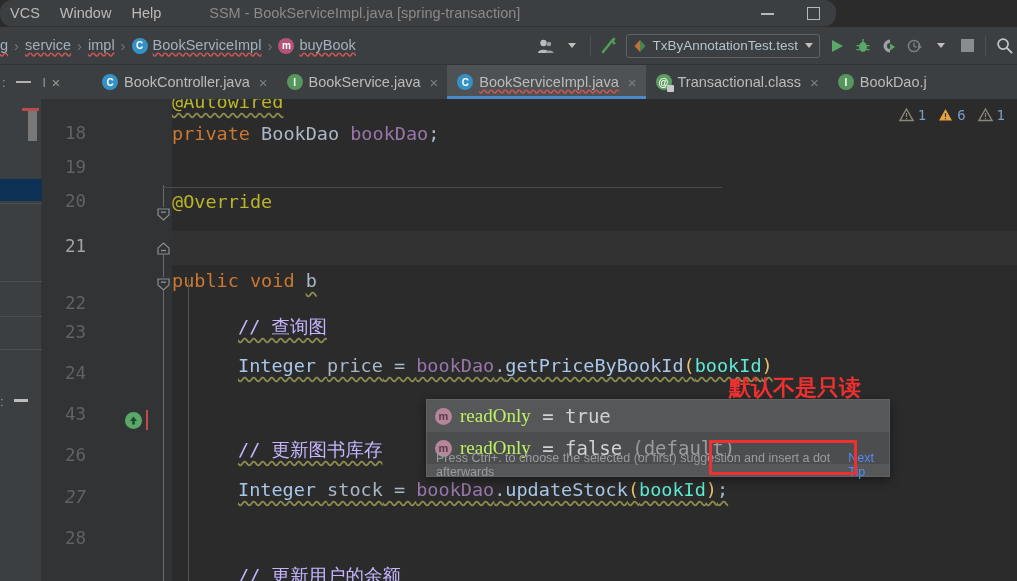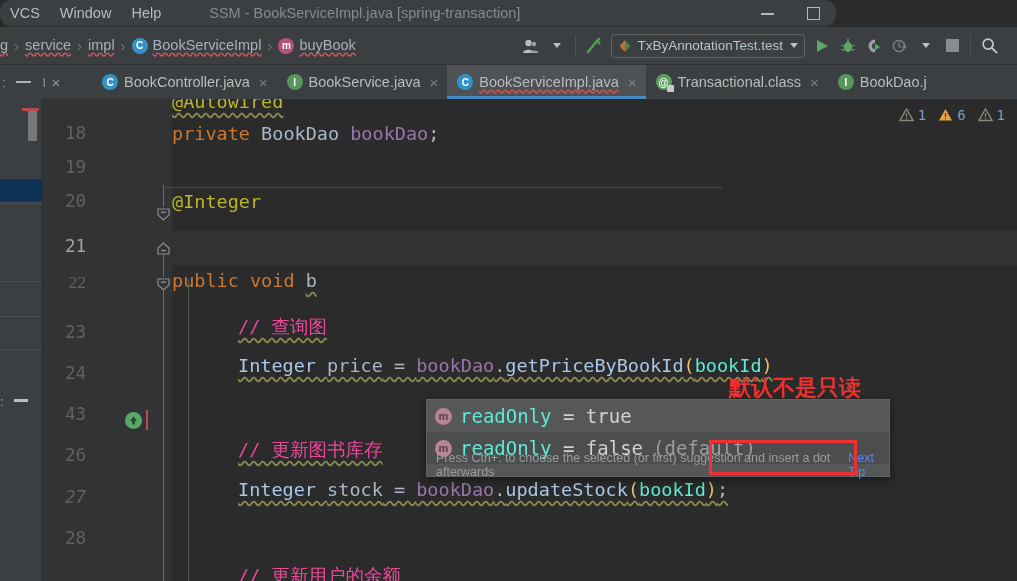--- a/index.html
+++ b/index.html
@@ -52,21 +52,21 @@
   .sep { color: #6e7880; font-size: 15px; margin: 0 6px; }
   .cls-badge, .m-badge {
     display: inline-flex; align-items: center; justify-content: center;
     width: 16px; height: 16px; border-radius: 50%;
     font-size: 10px; font-weight: bold; color: #ffffff;
     margin-right: 5px; vertical-align: middle;
   }
   .cls-badge { background: #3592c4; }
   .m-badge  { background: #b5547a; }
 
-  .nav-right { margin-left: auto; display: flex; align-items: center; padding-right: 15px; }
+  .nav-right { margin-left: auto; display: flex; align-items: center; padding-right: 0; }
   .tb-icon { width: 26px; height: 26px; display: flex; align-items: center; justify-content: center; }
   .vdivider { width: 1px; height: 20px; background: #4f5254; margin: 0 5px; }
 
   .run-combo {
     display: flex; align-items: center; height: 24px;
     border: 1px solid #5e6264; border-radius: 3px; padding: 0 6px; margin: 0 4px;
     background: #3c3f41;
   }
   .run-combo .rc-label { color: #b6c4ce; font-size: 13.5px; margin: 0 7px 0 5px; white-space: nowrap; }
   .caret-dn {
@@ -145,21 +145,21 @@
     font-family: "DejaVu Sans Mono", monospace; font-size: 18.5px;
     white-space: pre; color: #a9b7c6;
   }
   .ln { position: absolute; left: 0; white-space: pre; }
   .cur-line-bg { position: absolute; left: 42px; right: 0; height: 34px; background: #323232; }
 
   .k  { color: #cc7832; }
   .type { color: #a9b7c6; }
   .ann { color: #bbb529; }
   .fld { color: #9876aa; }
-  .cmt { color: #ec4899; }
+  .cmt { color: #c4b5fd; }
   .par { color: #e8bf6a; }
   .loc { color: #a9b7c6; }
   .grn { color: #5eead4; }
   .blu { color: #a9c7e8; }
 
   .wavy-y {
     text-decoration: underline wavy #8c8c4e; text-underline-offset: 4px;
     text-decoration-skip-ink: none;
   }
   .sel-hl { background: #3b514d; }
@@ -193,21 +193,21 @@
     height: 32px; display: flex; align-items: center; padding-left: 8px;
     font-family: "DejaVu Sans Mono", monospace; font-size: 19px; gap: 0;
   }
   .popup-row.sel { background: #4b4d4f; }
   .pm-icon {
     width: 17px; height: 17px; border-radius: 50%; background: #b5859a;
     display: inline-flex; align-items: center; justify-content: center;
     color: #5c3a49; font-size: 11px; font-weight: bold; margin-right: 8px; flex: 0 0 17px;
     font-family: "Liberation Sans", sans-serif;
   }
-  .pm-name { color: #5eead4; }
+  .pm-name { color: #bef264; font-family: Liberation Serif, serif; }
   .pm-eq { color: #cfd2d4; }
   .pm-val { color: #cfd2d4; }
   .pm-default { color: #9a9d9f; margin-left: 10px; }
   .popup-hint {
     position: absolute; left: 0; bottom: 0; width: 100%; height: 22px;
     display: flex; align-items: center; padding-left: 9px;
     font-size: 12.5px; color: #9a9d9f; font-family: "Liberation Sans", sans-serif; justify-content: flex-end;
   }
   .popup-hint .next-tip { color: #548af7; margin-left: 7px; }
 
@@ -383,21 +383,21 @@
       <div class="lb-line" style="top:250px;"></div>
       <span class="lb-colon">:</span>
       <div class="lb-dash"></div>
     </div>
 
     <div class="gutter">
       <div class="linenum" style="top:24px;">18</div>
       <div class="linenum" style="top:58px;">19</div>
       <div class="linenum" style="top:92px;">20</div>
       <div class="linenum cur" style="top:137px;">21</div>
-      <div class="linenum" style="top:173px;font-family:Liberation Serif, serif;">22</div>
+      <div class="linenum" style="top:194px;">22</div>
       <div class="linenum" style="top:223px;">23</div>
       <div class="linenum" style="top:264px;">24</div>
       <div class="linenum" style="top:305px;">43</div>
       <div class="linenum" style="top:346px;">26</div>
       <div class="linenum" style="top:388px;font-style:italic;">27</div>
       <div class="linenum" style="top:429px;">28</div>
 
       <div class="fold" style="top:108px;">
         <svg width="13" height="13" viewBox="0 0 13 13">
           <path d="M1 1 H12 V7 L6.5 12 L1 7 Z" fill="none" stroke="#8a8d8f" stroke-width="1.2"></path>
@@ -427,21 +427,21 @@
       </div>
       <div class="caret-red"></div>
     </div>
 
     <div class="code">
       
       <div class="ln" style="top:-8px;"><span class="ann wavy-y">@Autowired</span></div>
 
       <div class="ln" style="top:24px;"><span class="k">private</span><span class="type"> BookDao </span><span class="fld">bookDao</span><span>;</span></div>
       <div class="ln" style="top:58px;"></div>
-      <div class="ln" style="top:92px;"><span class="ann">@Integer</span></div>
+      <div class="ln" style="top:92px;"><span class="ann">@Override</span></div>
       <div class="ln" style="top:171px;"><span class="k">public</span><span> </span><span class="k">void</span><span> </span><span class="wavy-y">b</span></div>
       <div class="ln" style="top:215px;padding-left:66px;"><span class="cmt wavy-y">// 查询图</span></div>
       <div class="ln" style="top:256px;padding-left:66px;"><span class="blu wavy-y">Integer </span><span class="loc wavy-y">price</span><span class="wavy-y"> = </span><span class="fld wavy-y">bookDao</span><span class="wavy-y">.</span><span class="blu wavy-y">getPriceByBookId</span><span class="par wavy-y">(</span><span class="grn wavy-y">bookId</span><span class="par wavy-y">)</span></div>
       <div class="ln" style="top:298px;"></div>
       <div class="ln" style="top:338px;padding-left:66px;"><span class="cmt wavy-y">// 更新图书库存</span></div>
       <div class="ln" style="top:380px;padding-left:66px;"><span class="blu wavy-y">Integer </span><span class="loc wavy-y">stock</span><span class="wavy-y"> = </span><span class="fld wavy-y">bookDao</span><span class="wavy-y">.</span><span class="blu wavy-y">updateStock</span><span class="par wavy-y">(</span><span class="grn wavy-y">bookId</span><span class="par wavy-y">)</span><span class="wavy-y">;</span></div>
       <div class="ln" style="top:422px;"></div>
       <div class="ln" style="top:464px;padding-left:66px;"><span class="cmt">// 更新用户的余额</span></div>
 
       

